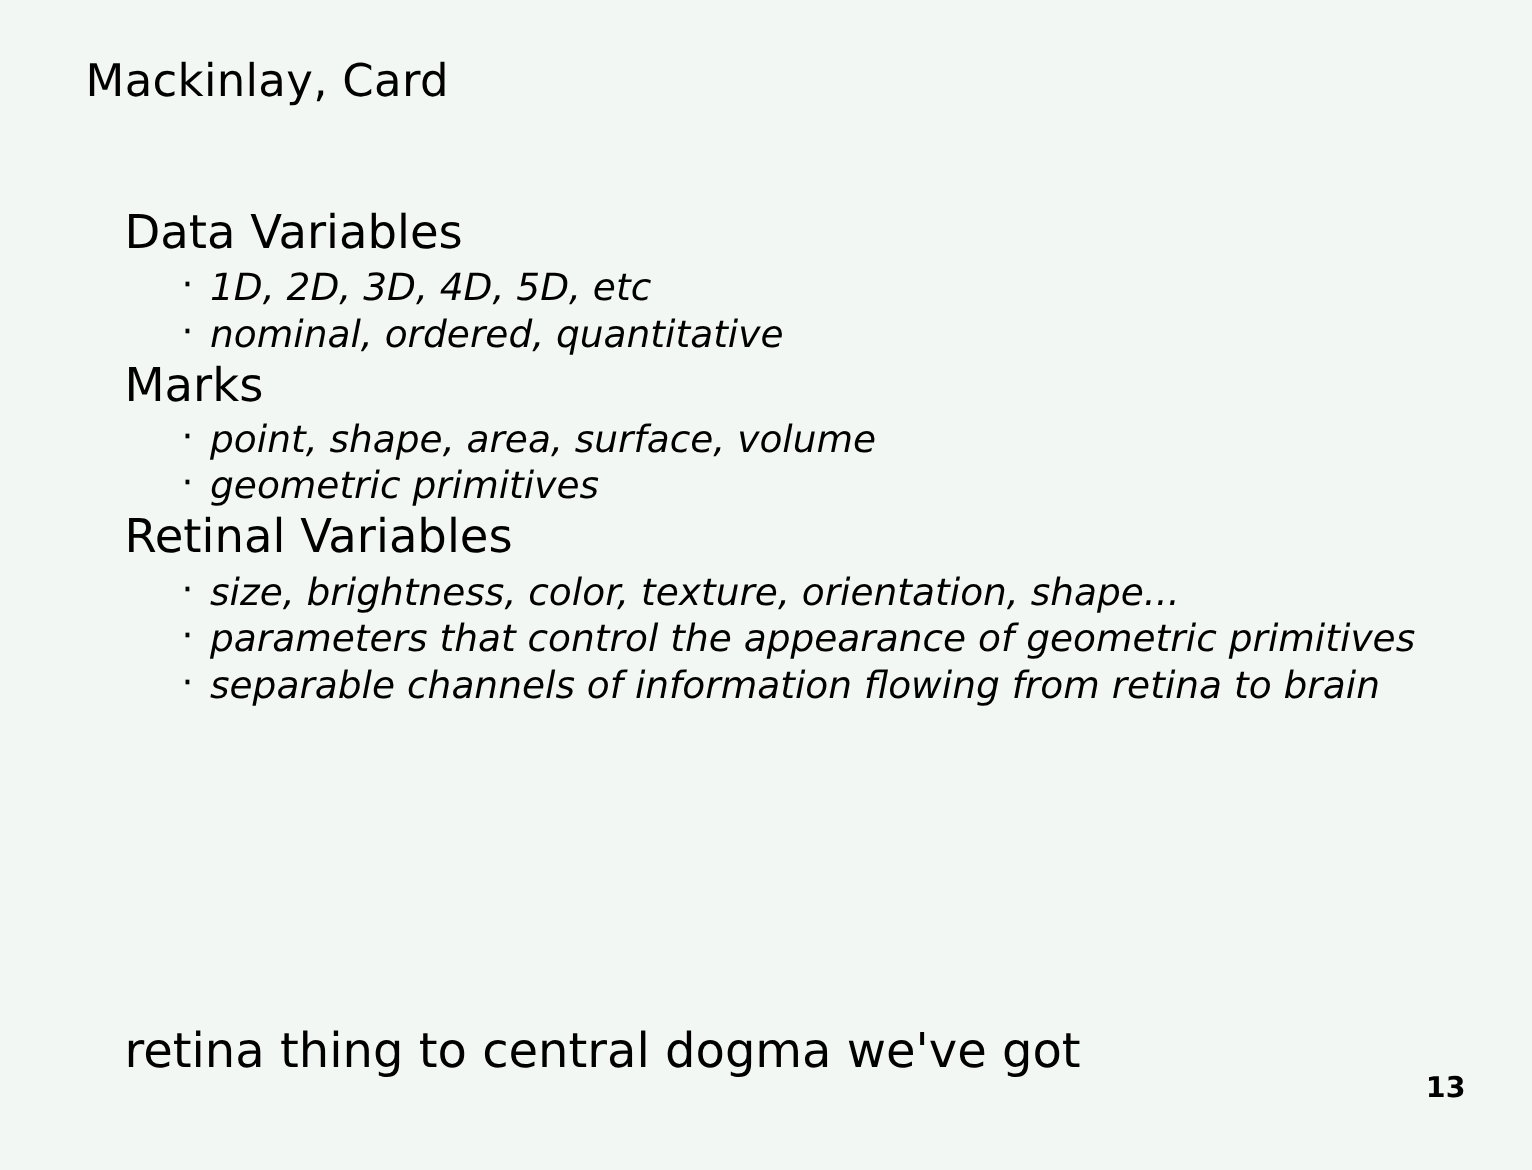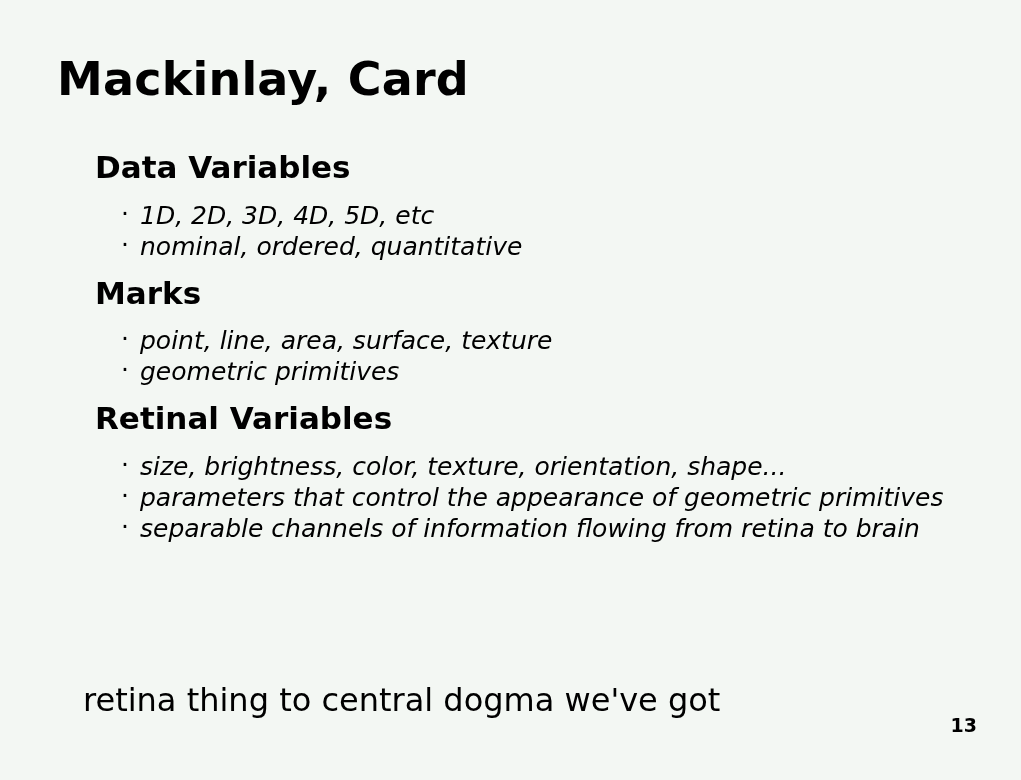--- a/index.html
+++ b/index.html
@@ -16,39 +16,38 @@
   }
   .slide {
     position: relative;
     width: 1021px;
     height: 780px;
     box-sizing: border-box;
   }
   .slide-title {
     position: absolute;
     left: 57px;
-    top: 54px;
-    font-size: 46px;
-    font-weight: bold;
+    top: 38px;
+    font-size: 30px;
+    font-weight: normal;
     letter-spacing: 0.2px;
     line-height: 1.1;
   }
   .body-block {
     position: absolute;
     left: 83px;
     top: 136px;
     width: 900px;
   }
   .lvl1 {
     font-size: 31px;
     line-height: 1.28;
-    margin: 12px;
+    margin: 0;
     padding: 0;
     white-space: nowrap;
-    font-weight: bold;
   }
   .lvl2 {
     font-size: 25px;
     line-height: 1.24;
     margin: 0 0 0 57px;
     padding: 0;
     position: relative;
     text-indent: 0;
   }
   .lvl2 .bullet {
@@ -98,21 +97,21 @@
       <div class="lvl2">
         <span class="bullet">·</span>
         <span class="txt">nominal, ordered, quantitative</span>
       </div>
     </div>
 
     <div class="section">
       <div class="lvl1">Marks</div>
       <div class="lvl2">
         <span class="bullet">·</span>
-        <span class="txt">point, line, area, surface, texture</span>
+        <span class="txt">point, shape, area, surface, volume</span>
       </div>
       <div class="lvl2">
         <span class="bullet">·</span>
         <span class="txt">geometric primitives</span>
       </div>
     </div>
 
     <div class="section">
       <div class="lvl1">Retinal Variables</div>
       <div class="lvl2">

